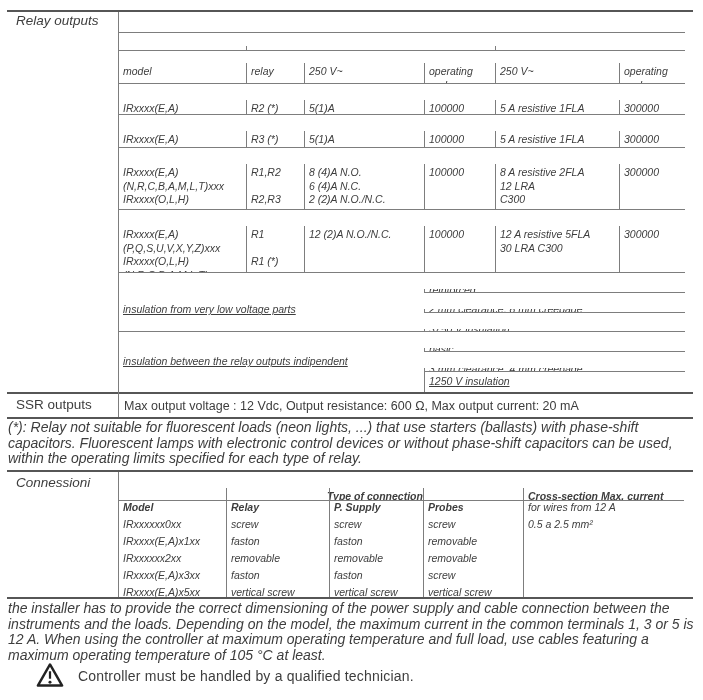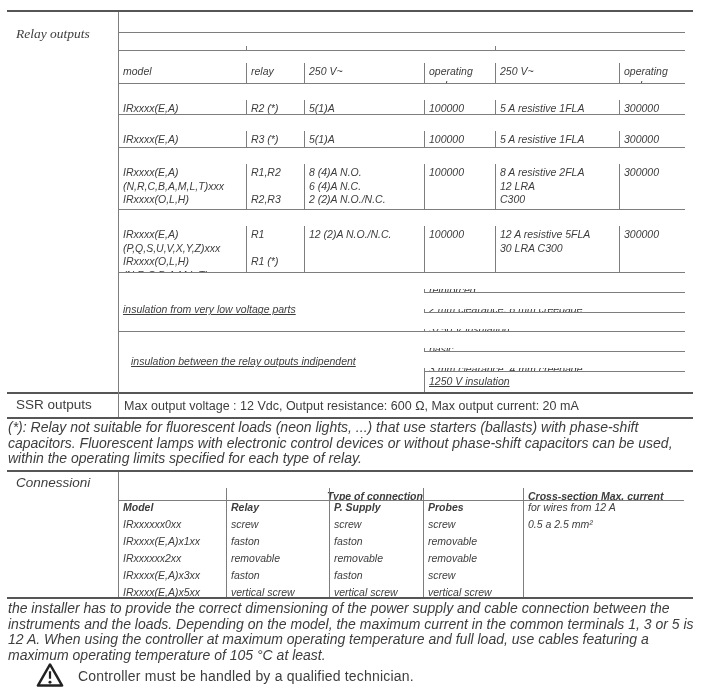--- a/index.html
+++ b/index.html
@@ -59,21 +59,21 @@
   .warn-icon{position:absolute;left:36px;top:662px;}
   .warn-text{position:absolute;left:78px;top:668px;font-size:14px;letter-spacing:0.2px;}
 </style>
 </head>
 <body>
 
 <div class="page">
 
   <div class="rule" style="top:10px;"></div>
 
-  <div class="section-label i" style="top:26px;font-family:Liberation Serif, serif;">Relay outputs</div>
+  <div class="section-label i" style="top:13px;">Relay outputs</div>
 
   <div class="rgrid">
 
     <div class="c i bb" style="grid-column:1/7;">depending on the model</div>
 
     <div class="c bb"></div>
     <div class="c i bb bl ctr" style="grid-column:2/5;">EN 60730-1</div>
     <div class="c i bb bl ctr" style="grid-column:5/7;font-weight:bold;">UL 873</div>
 
     <div class="c i bb">model</div>
@@ -129,21 +129,21 @@
     <div class="c i bb bl">100000</div>
     <div class="c i bb bl pre">12 A resistive 5FLA
 30 LRA C300</div>
     <div class="c i bb bl">300000</div>
 
     <div class="c i bb vc" style="grid-column:1/4;grid-row:8/11;">insulation from very low voltage parts</div>
     <div class="c i bb bl vc" style="grid-column:4/7;grid-row:8;">reinforced</div>
     <div class="c i bb bl vc" style="grid-column:4/7;grid-row:9;">2 mm clearance, 8 mm creepage</div>
     <div class="c i bb bl vc" style="grid-column:4/7;grid-row:10;">3750 V insulation</div>
 
-    <div class="c i vc nb" style="grid-column:1/4;grid-row:11/14;margin-left:8px;">insulation between the relay outputs indipendent</div>
+    <div class="c i vc nb" style="grid-column:1/4;grid-row:11/14;">insulation between the relay outputs indipendent</div>
     <div class="c i bb bl vc" style="grid-column:4/7;grid-row:11;">basic</div>
     <div class="c i bb bl vc" style="grid-column:4/7;grid-row:12;">3 mm clearance, 4 mm creepage</div>
     <div class="c i bl vc nb" style="grid-column:4/7;grid-row:13;">1250 V insulation</div>
   </div>
 
   <div class="rule" style="top:392px;"></div>
   <div class="section-label" style="top:397px;">SSR outputs</div>
   <div class="vline" style="left:118px;top:392px;height:25px;"></div>
   <div class="ssr-value">Max output voltage : 12 Vdc, Output resistance: 600 Ω, Max output current: 20 mA</div>
   <div class="rule" style="top:417px;"></div>

